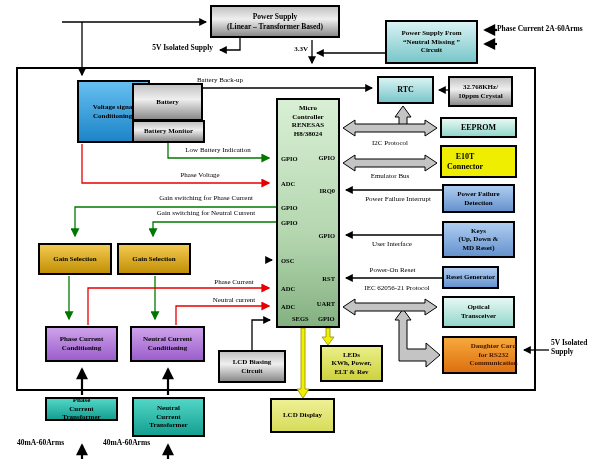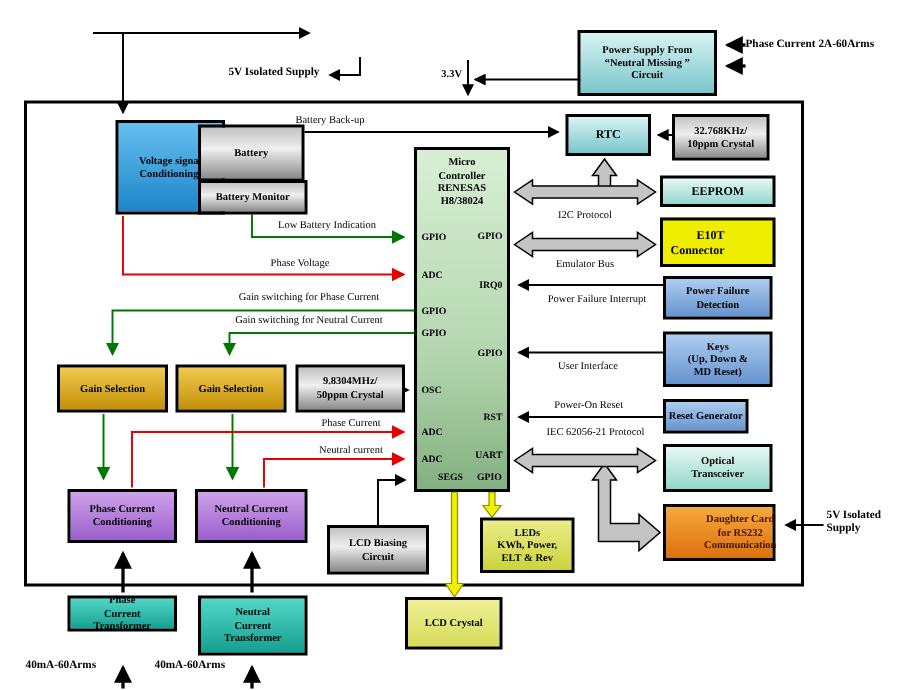--- a/index.html
+++ b/index.html
@@ -3,21 +3,21 @@
 <meta charset="utf-8">
 <style>
   html,body{margin:0;padding:0;background:#fff;}
   #canvas{position:relative;width:600px;height:460px;background:#ffffff;overflow:hidden;
           font-family:"Liberation Serif","DejaVu Serif",serif;}
   svg{position:absolute;left:0;top:0;pointer-events:none;}
   .box{position:absolute;border:2px solid #000;box-sizing:border-box;
        display:flex;align-items:center;justify-content:center;
        text-align:center;font-weight:bold;font-size:7px;line-height:1.22;
        white-space:pre-line;color:#000;z-index:2;}
-  .ta-l{justify-content:flex-start;text-align:right;padding-left:5px;}
+  .ta-l{justify-content:flex-start;text-align:center;padding-left:5px;}
   .g-gray{background:linear-gradient(180deg,#c2c2c2,#efefef 42%,#8a8a8a);}
   .g-teal{background:linear-gradient(180deg,#d9f3f3,#79c6ca);}
   .g-aqua{background:linear-gradient(180deg,#e7f8f3,#93d7cb);}
   .g-blue{background:linear-gradient(180deg,#aecdf0,#6693ce);}
   .g-yellow{background:#f0ee00;}
   .g-orange{background:linear-gradient(180deg,#f6a93c,#dd7010);color:#431400;padding-left:28px;}
   .g-gold{background:linear-gradient(180deg,#f2ca50,#c28f06);}
   .g-purple{background:linear-gradient(180deg,#cda2ea,#9c5ecb);}
   .g-cyanblue{background:linear-gradient(180deg,#66bff0,#1d85c8);margin-left:32px;}
   .g-tealct{background:linear-gradient(180deg,#52d6c6,#15a092);}
@@ -101,20 +101,22 @@
       <path d="M88 325 V288 H269" marker-end="url(#ar)"></path>
       <path d="M176 325 V306 H269" marker-end="url(#ar)"></path>
     </g>
 
     <g fill="#f0f000" stroke="#8e8e00" stroke-width="0.8">
       <polygon points="301,328 305,328 305,389 309,389 303,398 297,389 301,389"></polygon>
       <polygon points="326,328 330,328 330,337 334,337 328,345 322,337 326,337"></polygon>
     </g>
   </svg>
 
+  <div class="box g-gray" style="left:210px;top:5px;width:130px;height:33px;font-size:7.5px;">Power Supply
+(Linear – Transformer Based)</div>
   <div class="box g-teal" style="left:385px;top:20px;width:93px;height:44px;">Power Supply From
 “Neutral Missing ”
 Circuit</div>
   <div class="box g-cyanblue" style="left:45px;top:80px;width:73px;height:63px;">Voltage signal
 Conditioning.</div>
   <div class="box g-gray" style="left:132px;top:83px;width:71px;height:38px;">Battery</div>
   <div class="box g-gray" style="left:132px;top:120px;width:73px;height:23px;">Battery Monitor</div>
   <div class="box g-teal" style="left:377px;top:76px;width:57px;height:28px;font-size:8px;">RTC</div>
   <div class="box g-gray" style="left:448px;top:76px;width:65px;height:31px;">32.768KHz/
 10ppm Crystal</div>
@@ -127,32 +129,30 @@
 (Up, Down &amp;
 MD Reset)</div>
   <div class="box g-blue" style="left:442px;top:266px;width:57px;height:23px;">Reset Generator</div>
   <div class="box g-aqua" style="left:442px;top:296px;width:73px;height:32px;">Optical
 Transceiver</div>
   <div class="box g-orange" style="left:442px;top:336px;width:75px;height:38px;">Daughter Card
 for RS232
 Communication</div>
   <div class="box g-gold" style="left:38px;top:243px;width:74px;height:32px;">Gain Selection</div>
   <div class="box g-gold" style="left:117px;top:243px;width:74px;height:32px;">Gain Selection</div>
-  <div class="box g-gray" style="left:197px;top:243px;width:73px;height:32px;">9.8304MHz/
-50ppm Crystal</div>
   <div class="box g-purple" style="left:45px;top:326px;width:73px;height:36px;">Phase Current
 Conditioning</div>
   <div class="box g-purple" style="left:130px;top:326px;width:75px;height:36px;">Neutral Current
 Conditioning</div>
   <div class="box g-gray" style="left:218px;top:350px;width:68px;height:33px;">LCD Biasing
 Circuit</div>
   <div class="box g-led" style="left:320px;top:345px;width:63px;height:37px;">LEDs
 KWh, Power,
 ELT &amp; Rev</div>
-  <div class="box g-lcd" style="left:270px;top:398px;width:65px;height:35px;">LCD Crystal</div>
+  <div class="box g-lcd" style="left:270px;top:398px;width:65px;height:35px;">LCD Display</div>
   <div class="box g-tealct" style="left:45px;top:397px;width:73px;height:24px;">Phase
 Current
 Transformer</div>
   <div class="box g-tealct" style="left:132px;top:397px;width:73px;height:40px;">Neutral
 Current
 Transformer</div>
 
   <div class="box g-mcu" style="left:276px;top:98px;width:64px;height:230px;align-items:flex-start;padding-top:4px;">
     <span>Micro
 Controller

